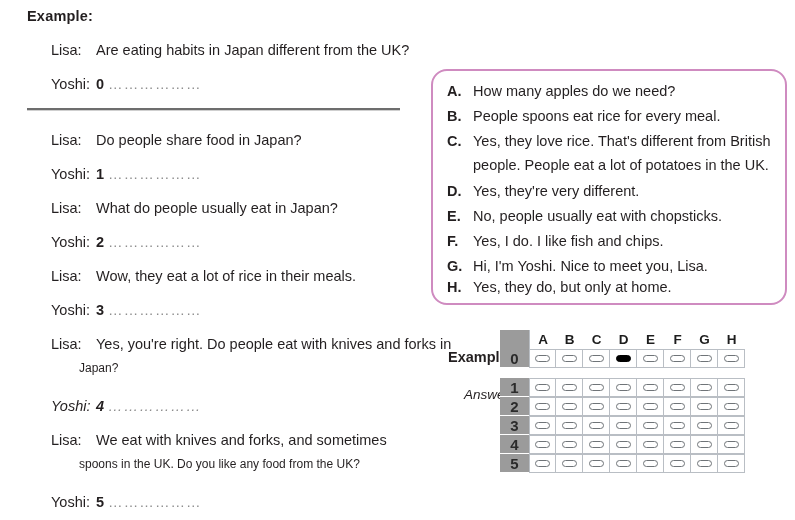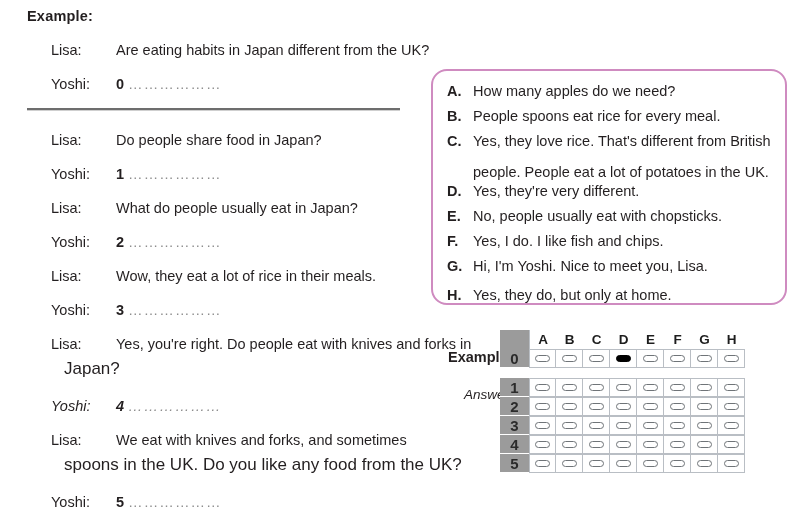--- a/index.html
+++ b/index.html
@@ -44,26 +44,25 @@
   }
   .dlg-speaker {
     display: inline-block;
     width: 45px;
     vertical-align: top;
     margin-left: 24px;
   }
   .dlg-text {
     display: inline-block;
     vertical-align: top;
-    margin-left: 20px;
   }
   .dlg-cont {
     position: absolute;
-    left: 64px;
-    font-size: 17px;
+    left: 79px;
+    font-size: 12px;
     line-height: 17px;
     white-space: nowrap;
   }
   .q-num {
     font-weight: bold;
   }
   .dots {
     color: #8d8d8d;
     letter-spacing: 1.1px;
     font-size: 14.5px;
@@ -230,26 +229,26 @@
     </div>
 
   <div id="dialogue-rule"></div>
 </div>
 
 <div id="options-box">
   <div id="options-list">
       <div class="opt-row" style="top: 12px;"><span class="opt-letter">A.</span><span class="opt-text">How many apples do we need?</span></div>
       <div class="opt-row" style="top: 37px;"><span class="opt-letter">B.</span><span class="opt-text">People spoons eat rice for every meal.</span></div>
       <div class="opt-row" style="top: 62px;"><span class="opt-letter">C.</span><span class="opt-text">Yes, they love rice. That's different from British</span></div>
-      <div class="opt-cont" style="top: 93px;">people. People eat a lot of potatoes in the UK.</div>
+      <div class="opt-cont" style="top: 86px;">people. People eat a lot of potatoes in the UK.</div>
       <div class="opt-row" style="top: 112px;"><span class="opt-letter">D.</span><span class="opt-text">Yes, they're very different.</span></div>
       <div class="opt-row" style="top: 137px;"><span class="opt-letter">E.</span><span class="opt-text">No, people usually eat with chopsticks.</span></div>
       <div class="opt-row" style="top: 162px;"><span class="opt-letter">F.</span><span class="opt-text">Yes, I do. I like fish and chips.</span></div>
       <div class="opt-row" style="top: 187px;"><span class="opt-letter">G.</span><span class="opt-text">Hi, I'm Yoshi. Nice to meet you, Lisa.</span></div>
-      <div class="opt-row" style="top: 216px;"><span class="opt-letter">H.</span><span class="opt-text">Yes, they do, but only at home.</span></div>
+      <div class="opt-row" style="top: 208px;"><span class="opt-letter">H.</span><span class="opt-text">Yes, they do, but only at home.</span></div>
     </div>
 </div>
 
 <div id="answer-area">
   <div id="example-label">Example:</div>
   <div id="answer-label">Answer:</div>
 
   <div class="grid-block" id="example-grid">
       <div class="grid-row hdr-row">
         <div class="row-num"></div>

